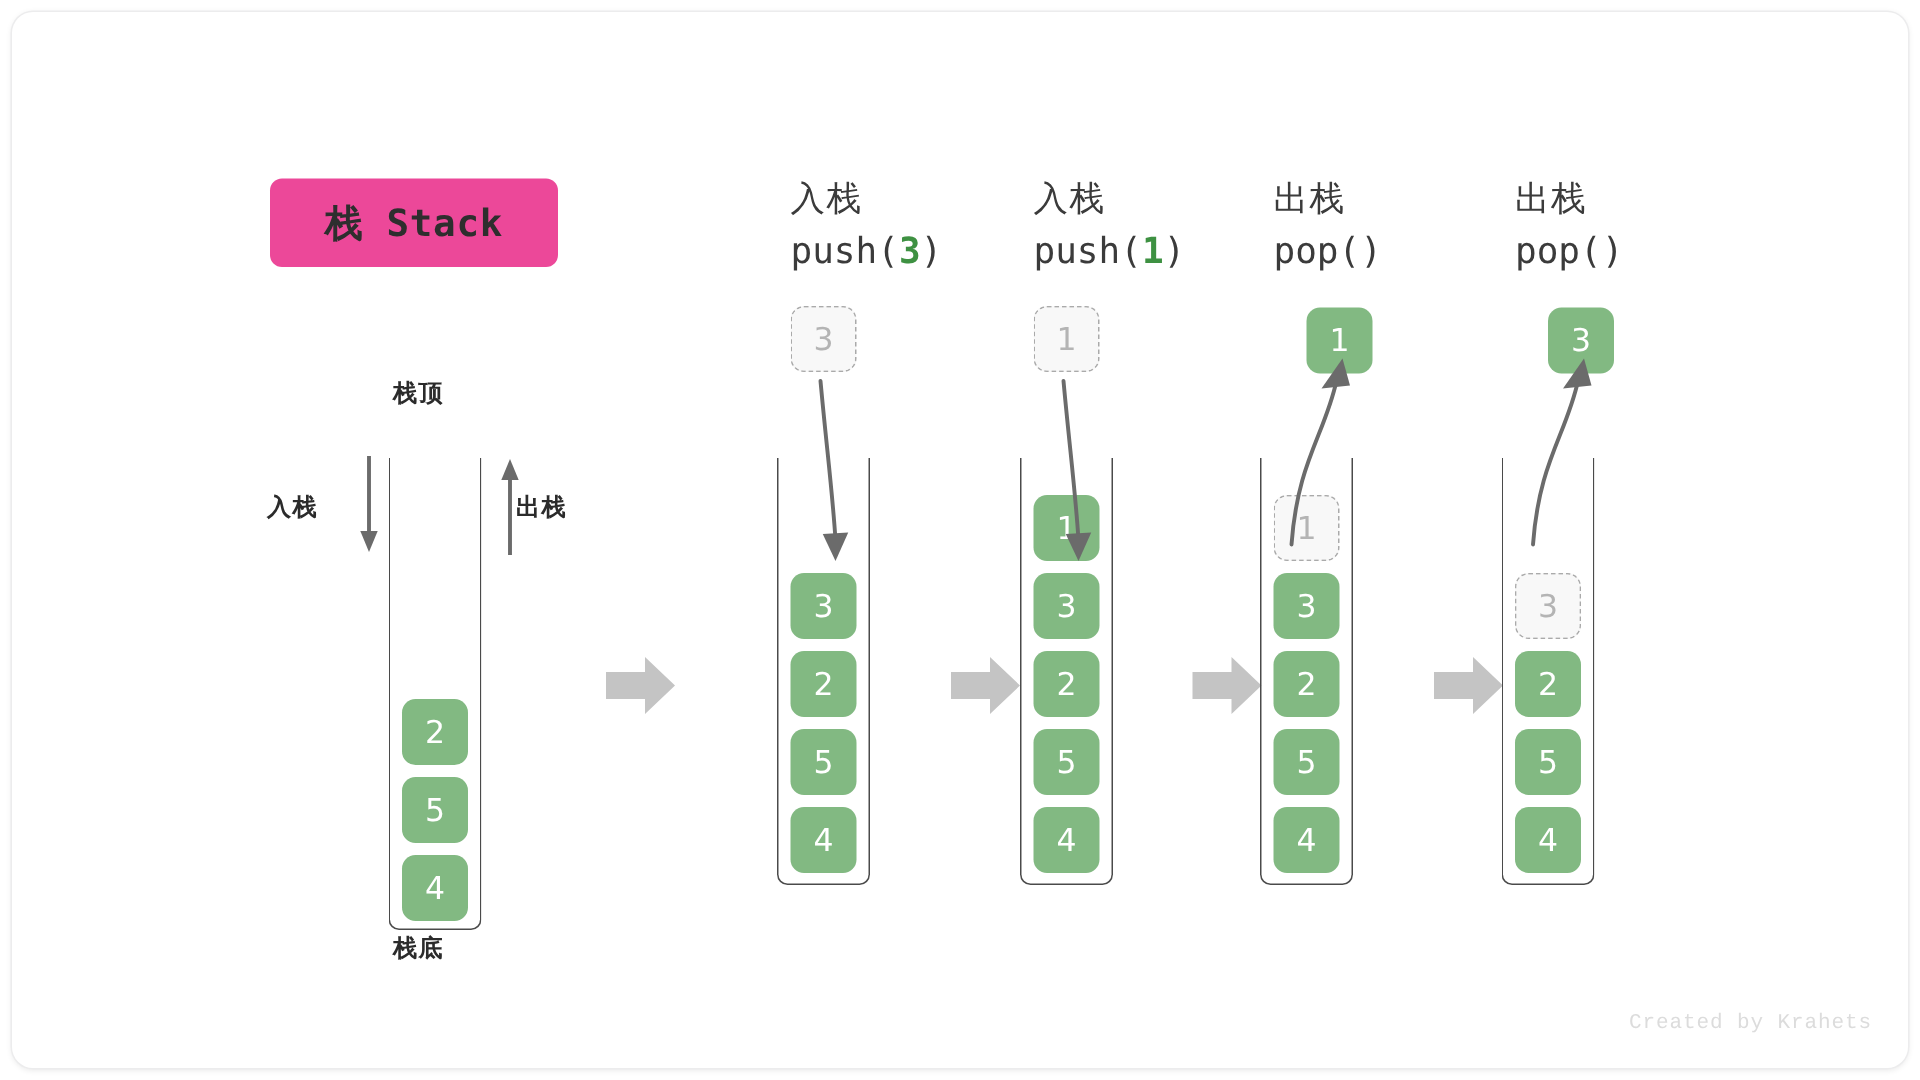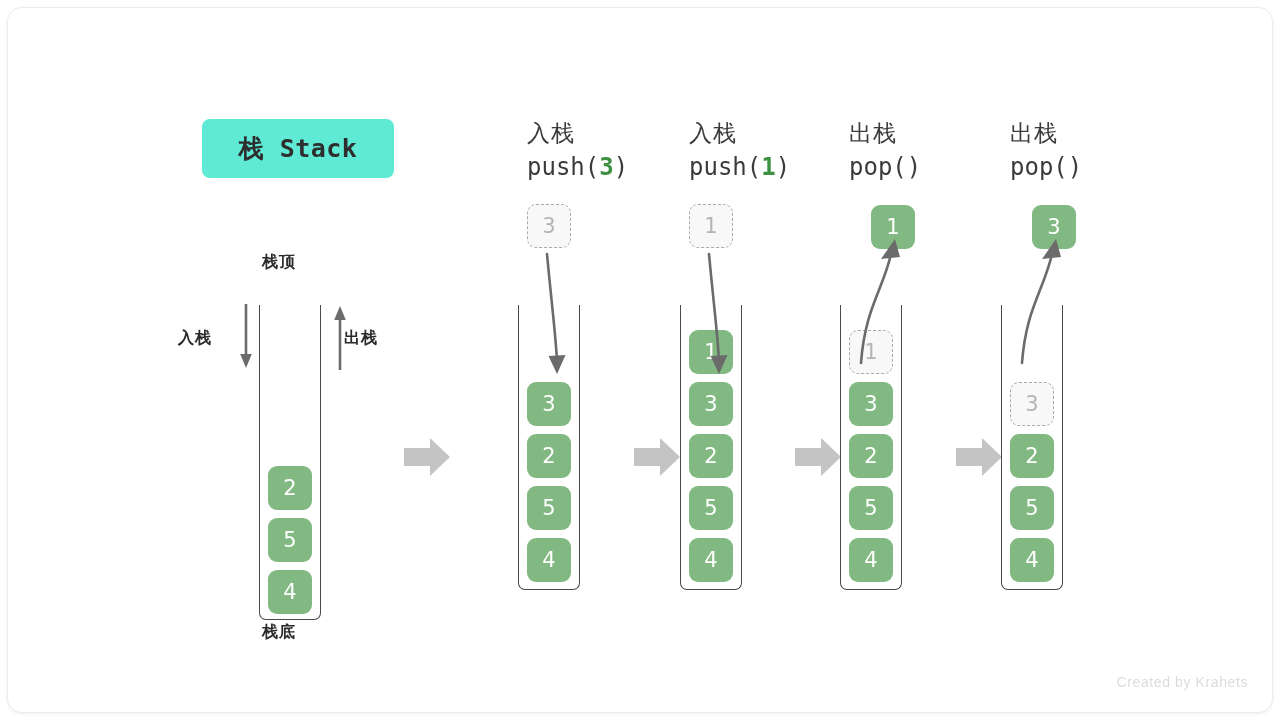--- a/index.html
+++ b/index.html
@@ -23,25 +23,25 @@
     background: #ffffff;
     border-radius: 14px;
     box-shadow: 0 0 0 1px #ececed, 0 1px 4px rgba(0,0,0,0.10);
     overflow: hidden;
   }
 
   .abs { position: absolute; }
 
   
   #title-chip {
-    left: 194px;
+    left: 172px;
     top: 111px;
     width: 192px;
     height: 59px;
-    background: #5eead4;
+    background: #ec4899;
     border-radius: 8px;
     display: flex;
     align-items: center;
     justify-content: center;
     font-family: "DejaVu Sans Mono", "Liberation Mono", monospace;
     font-size: 25px;
     font-weight: bold;
     color: #2e2e2e;
     letter-spacing: 0.5px;
   }
@@ -110,21 +110,21 @@
   .vbox.ghost {
     background: #f8f8f8;
     color: #b4b4b4;
     border: 1.8px dashed #aaaaaa;
   }
 
   
   #watermark {
     right: 24px;
     bottom: 22px;
-    font-family: Liberation Sans, sans-serif;
+    font-family: Liberation Mono, monospace;
     font-size: 14px;
     color: #dcdcdc;
     letter-spacing: 0.6px;
   }
 
   svg { overflow: visible; }
 </style>
 </head>
 <body>
 

